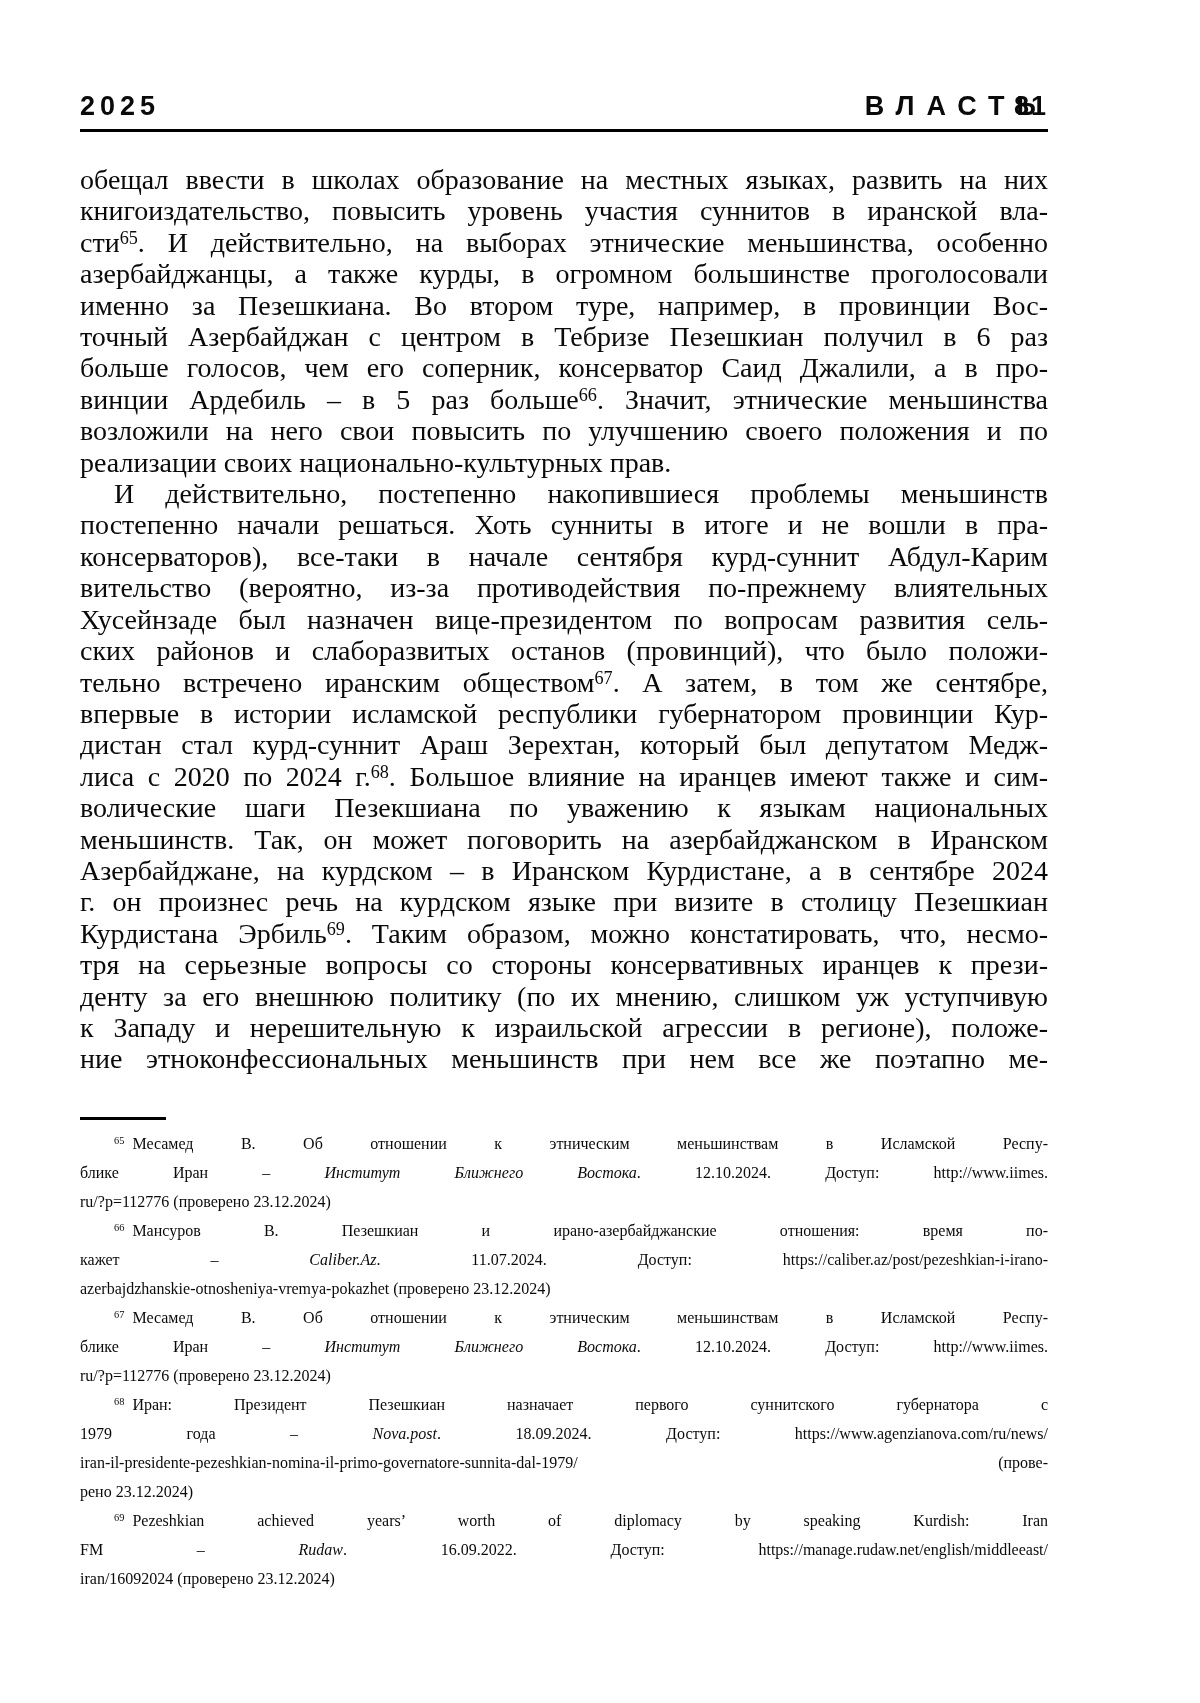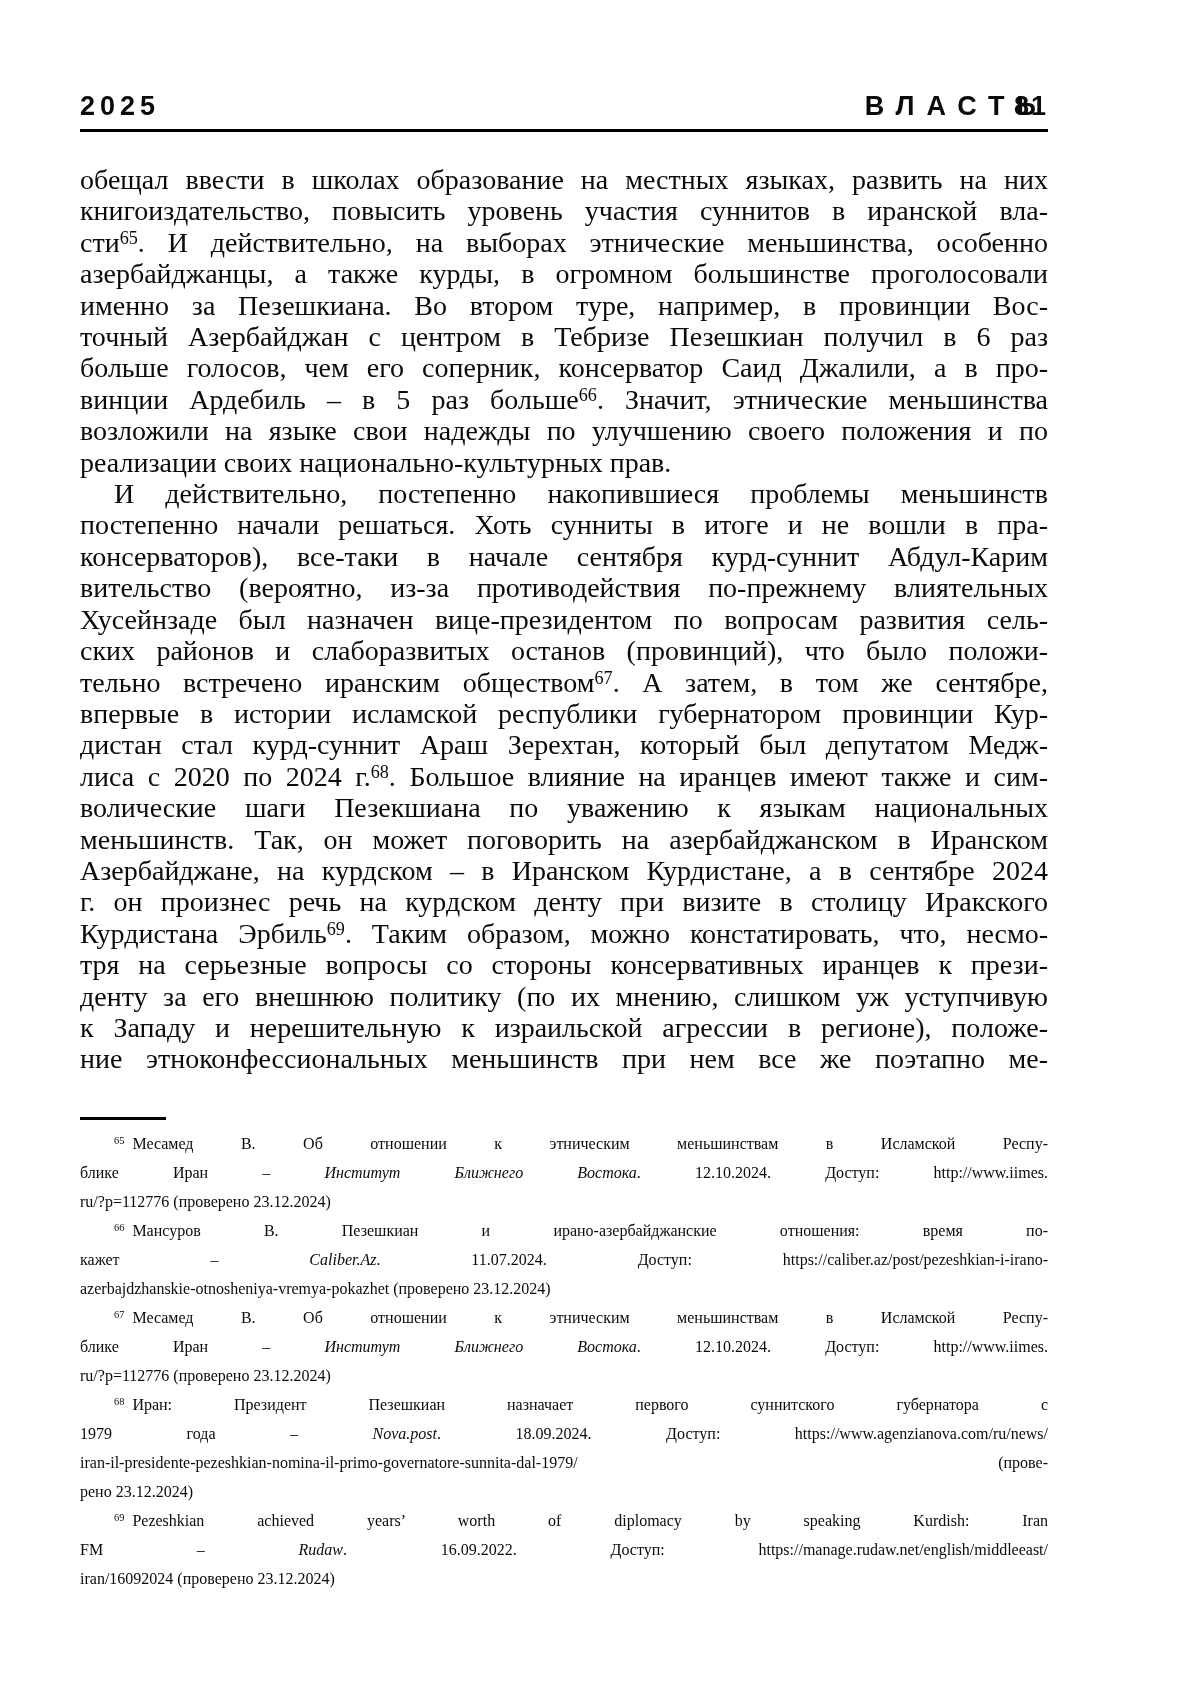--- a/index.html
+++ b/index.html
@@ -78,38 +78,38 @@
   <div class="bodytext">
     <div>
       <div class="bl jst">обещал ввести в школах образование на местных языках, развить на них</div>
       <div class="bl jst">книгоиздательство, повысить уровень участия суннитов в иранской вла-</div>
       <div class="bl jst">сти<sup>65</sup>. И действительно, на выборах этнические меньшинства, особенно</div>
       <div class="bl jst">азербайджанцы, а также курды, в огромном большинстве проголосовали</div>
       <div class="bl jst">именно за Пезешкиана. Во втором туре, например, в провинции Вос-</div>
       <div class="bl jst">точный Азербайджан с центром в Тебризе Пезешкиан получил в 6 раз</div>
       <div class="bl jst">больше голосов, чем его соперник, консерватор Саид Джалили, а в про-</div>
       <div class="bl jst">винции Ардебиль – в 5 раз больше<sup>66</sup>. Значит, этнические меньшинства</div>
-      <div class="bl jst">возложили на языке свои надежды по улучшению своего положения и по</div>
+      <div class="bl jst">возложили на него свои повысить по улучшению своего положения и по</div>
       <div class="bl">реализации своих национально-культурных прав.</div>
     </div>
     <div>
       <div class="bl jst ind">И действительно, постепенно накопившиеся проблемы меньшинств</div>
       <div class="bl jst">постепенно начали решаться. Хоть сунниты в итоге и не вошли в пра-</div>
       <div class="bl jst">консерваторов), все-таки в начале сентября курд-суннит Абдул-Карим</div>
       <div class="bl jst">вительство (вероятно, из-за противодействия по-прежнему влиятельных</div>
       <div class="bl jst">Хусейнзаде был назначен вице-президентом по вопросам развития сель-</div>
       <div class="bl jst">ских районов и слаборазвитых останов (провинций), что было положи-</div>
       <div class="bl jst">тельно встречено иранским обществом<sup>67</sup>. А затем, в том же сентябре,</div>
       <div class="bl jst">впервые в истории исламской республики губернатором провинции Кур-</div>
       <div class="bl jst">дистан стал курд-суннит Араш Зерехтан, который был депутатом Медж-</div>
       <div class="bl jst">лиса с 2020 по 2024 г.<sup>68</sup>. Большое влияние на иранцев имеют также и сим-</div>
       <div class="bl jst">волические шаги Пезекшиана по уважению к языкам национальных</div>
       <div class="bl jst">меньшинств. Так, он может поговорить на азербайджанском в Иранском</div>
       <div class="bl jst">Азербайджане, на курдском – в Иранском Курдистане, а в сентябре 2024</div>
-      <div class="bl jst">г. он произнес речь на курдском денту при визите в столицу Иракского</div>
+      <div class="bl jst">г. он произнес речь на курдском языке при визите в столицу Пезешкиан</div>
       <div class="bl jst">Курдистана Эрбиль<sup>69</sup>. Таким образом, можно констатировать, что, несмо-</div>
       <div class="bl jst">тря на серьезные вопросы со стороны консервативных иранцев к прези-</div>
       <div class="bl jst">денту за его внешнюю политику (по их мнению, слишком уж уступчивую</div>
       <div class="bl jst">к Западу и нерешительную к израильской агрессии в регионе), положе-</div>
       <div class="bl jst">ние этноконфессиональных меньшинств при нем все же поэтапно ме-</div>
     </div>
   </div>
 
   <div class="fnrule"></div>
 

